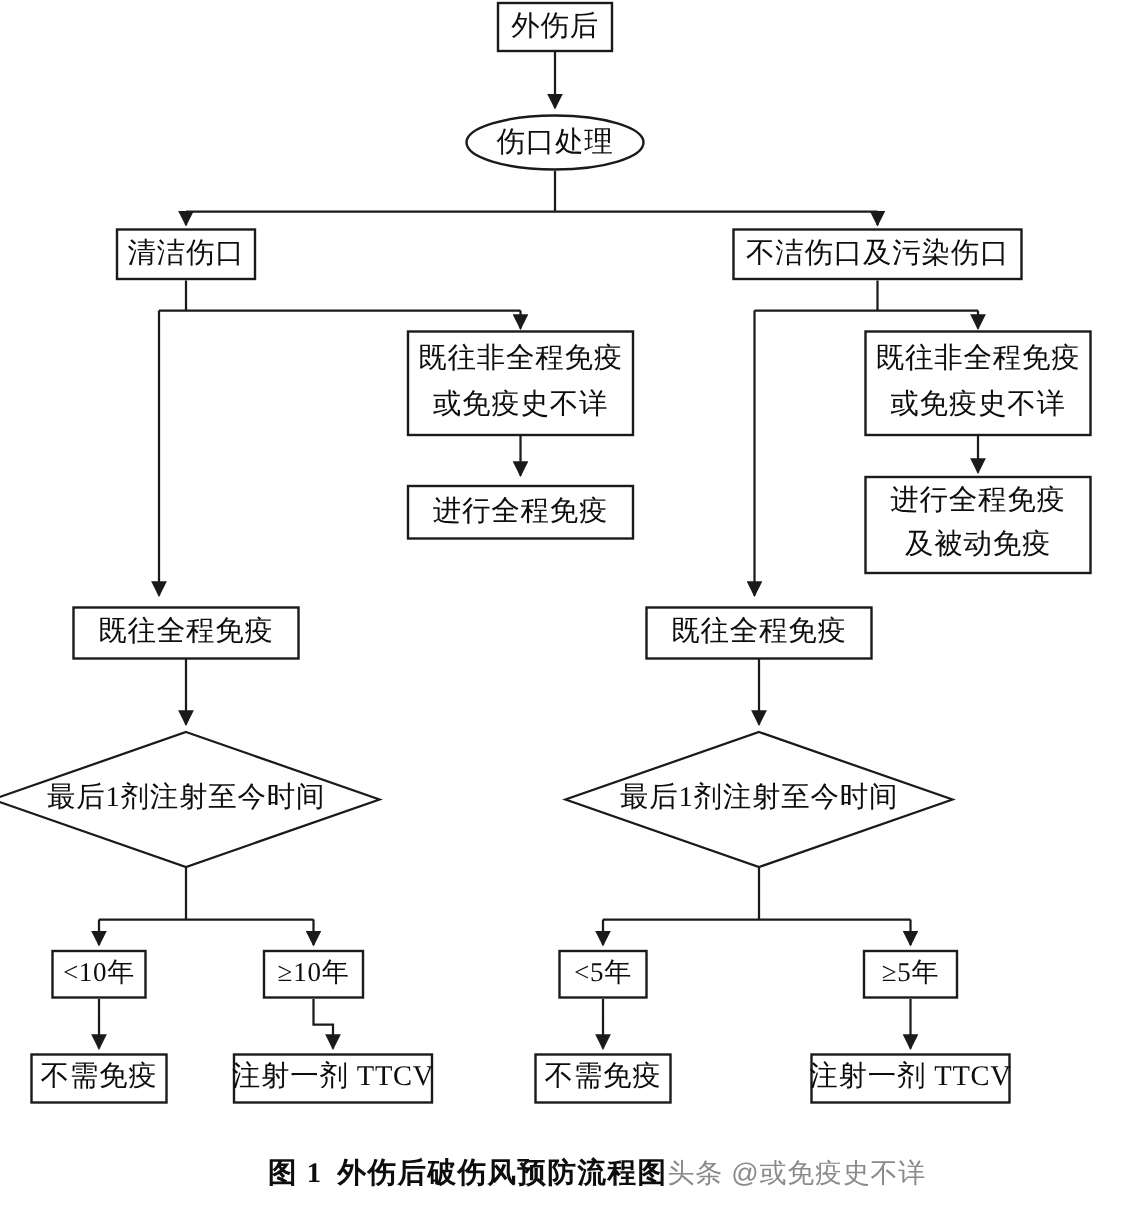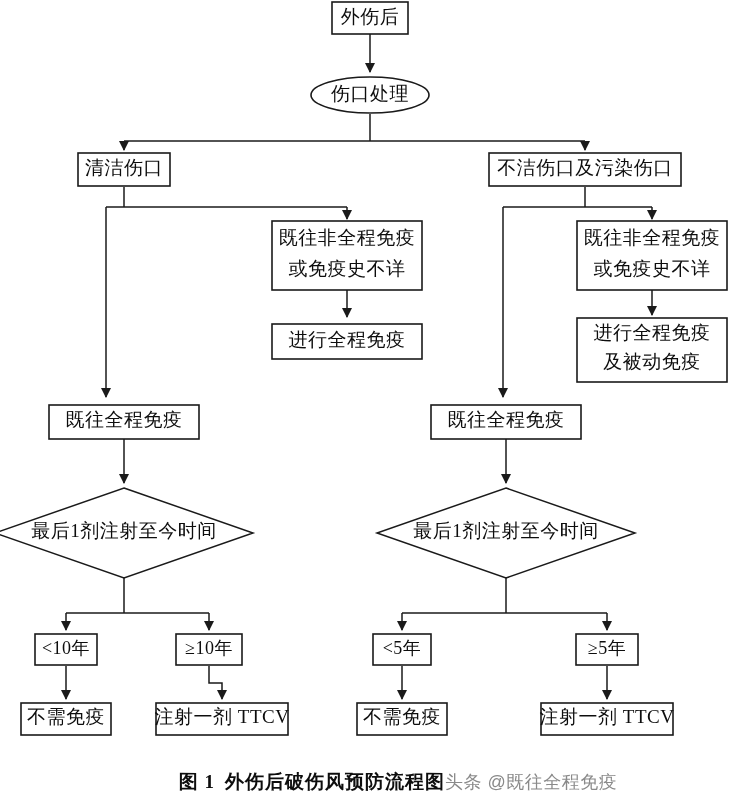--- a/index.html
+++ b/index.html
@@ -243,16 +243,16 @@
     </g>
 
     <g>
       <rect class="node-box" x="541" y="703" width="132" height="32"></rect>
       <text class="node-label" x="607" y="719">注射一剂 TTCV</text>
     </g>
   </svg>
 
   <div class="caption-row">
     <span class="caption-text"><span class="caption-num">图 1</span><span>外伤后破伤风预防流程图</span></span>
-    <span class="watermark">头条 @既往全程免疫</span>
+    <span class="watermark">头条 @或免疫史不详</span>
   </div>
 
 </div>
 
 </body></html>

